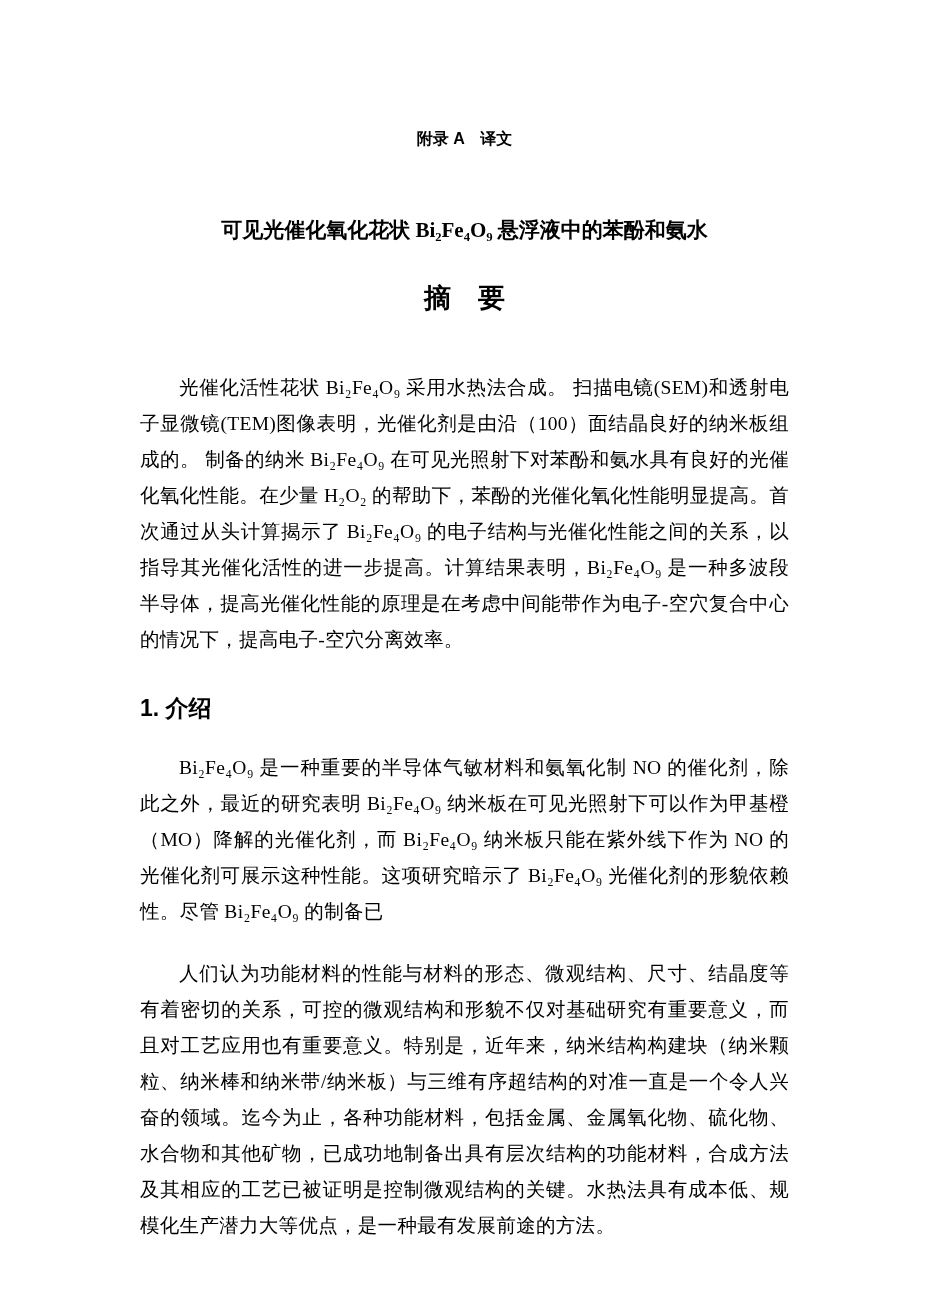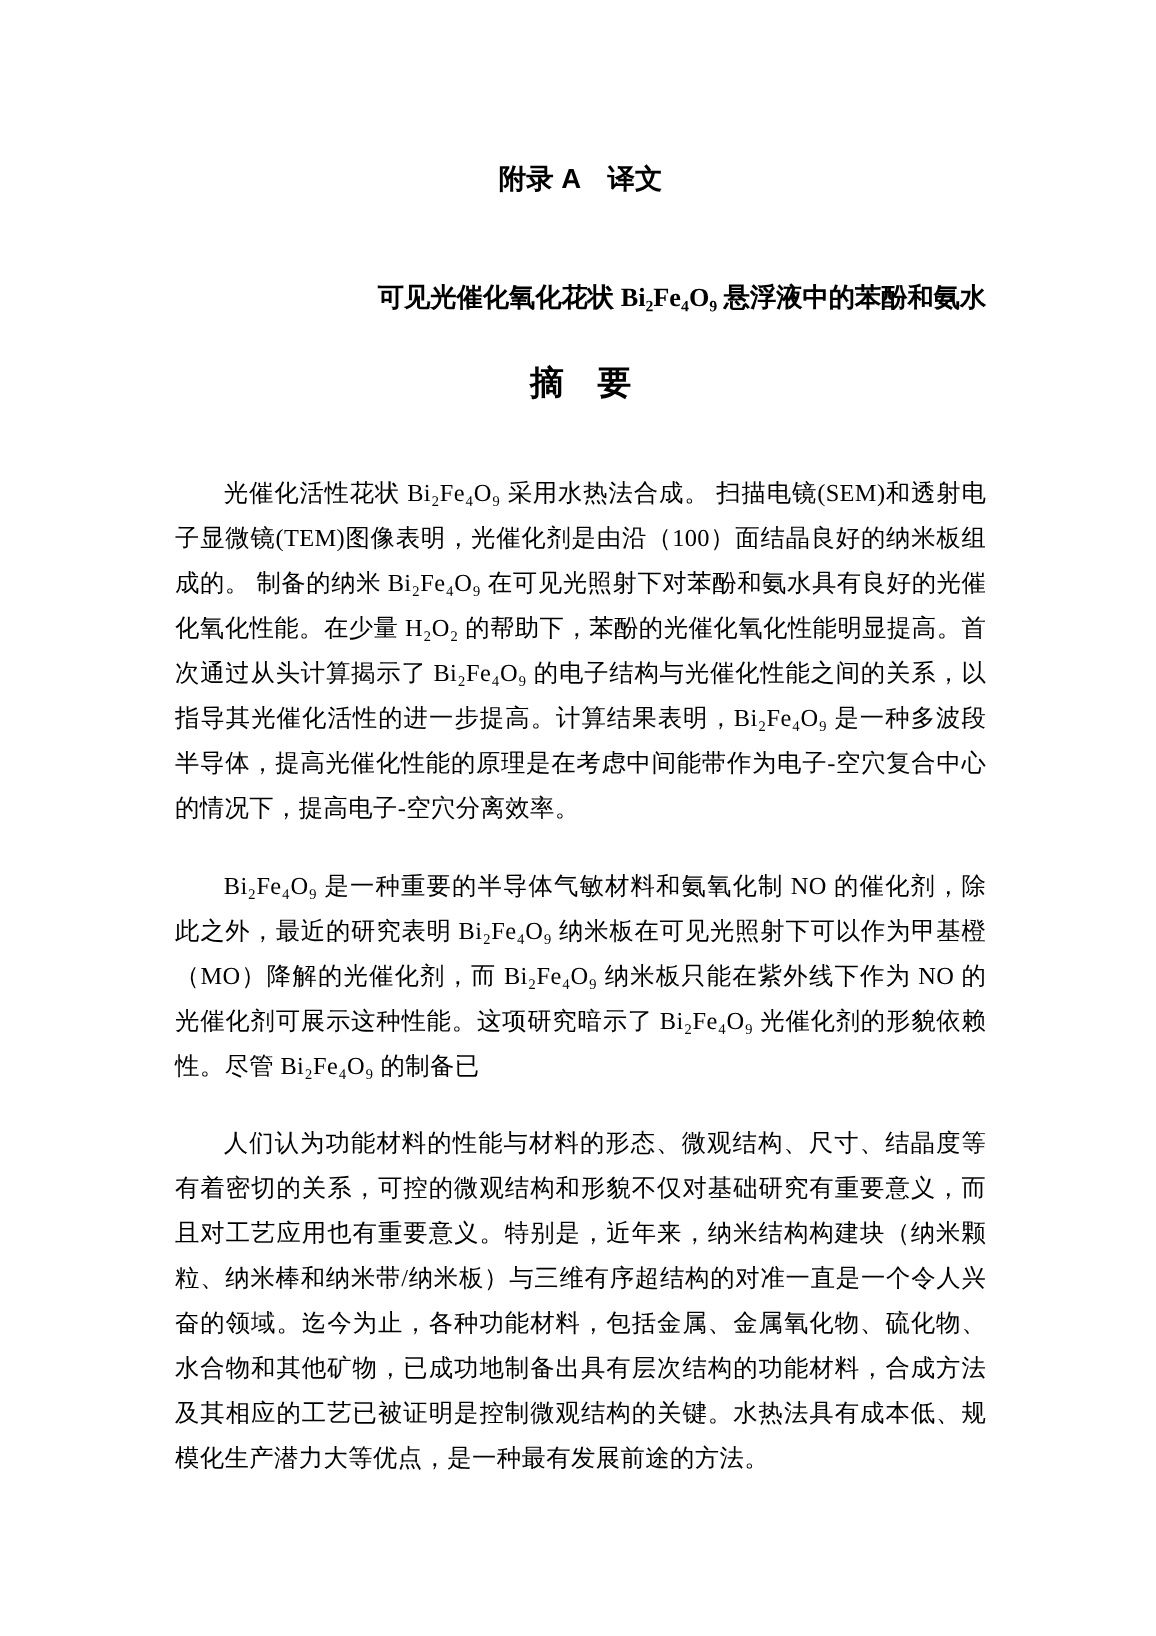--- a/index.html
+++ b/index.html
@@ -9,26 +9,26 @@
     width: 925px;
     min-height: 1309px;
     background: #ffffff;
     color: #000000;
     padding: 128px 136px 100px 140px;
     font-family: "Liberation Serif", "DejaVu Serif", serif;
   }
   .appendix-title {
     text-align: center;
     font-weight: bold;
-    font-size: 22px;
+    font-size: 16px;
     line-height: 1.35;
     font-family: "Liberation Sans", "DejaVu Sans", sans-serif;
   }
   .paper-title {
-    text-align: right;
+    text-align: center;
     font-weight: bold;
     font-size: 21px;
     line-height: 1.4;
     margin-top: 66px;
     font-family: "Liberation Serif", "DejaVu Serif", serif;
   }
   .abstract-heading {
     text-align: center;
     font-weight: bold;
     font-size: 27px;
@@ -60,18 +60,19 @@
 <div class="page">
 
   <div class="appendix-title">附录 A　译文</div>
 
   <div class="paper-title">可见光催化氧化花状 Bi₂Fe₄O₉ 悬浮液中的苯酚和氨水</div>
 
   <div class="abstract-heading">摘　要</div>
 
   <p class="body-para abstract-para">光催化活性花状 Bi₂Fe₄O₉ 采用水热法合成。 扫描电镜(SEM)和透射电子显微镜(TEM)图像表明，光催化剂是由沿（100）面结晶良好的纳米板组成的。 制备的纳米 Bi₂Fe₄O₉ 在可见光照射下对苯酚和氨水具有良好的光催化氧化性能。在少量 H₂O₂ 的帮助下，苯酚的光催化氧化性能明显提高。首次通过从头计算揭示了 Bi₂Fe₄O₉ 的电子结构与光催化性能之间的关系，以指导其光催化活性的进一步提高。计算结果表明，Bi₂Fe₄O₉ 是一种多波段半导体，提高光催化性能的原理是在考虑中间能带作为电子-空穴复合中心的情况下，提高电子-空穴分离效率。</p>
 
+  <div class="section-heading">1. 介绍</div>
 
   <p class="body-para intro-para-2">Bi₂Fe₄O₉ 是一种重要的半导体气敏材料和氨氧化制 NO 的催化剂，除此之外，最近的研究表明 Bi₂Fe₄O₉ 纳米板在可见光照射下可以作为甲基橙（MO）降解的光催化剂，而 Bi₂Fe₄O₉ 纳米板只能在紫外线下作为 NO 的光催化剂可展示这种性能。这项研究暗示了 Bi₂Fe₄O₉ 光催化剂的形貌依赖性。尽管 Bi₂Fe₄O₉ 的制备已</p>
 
   <p class="body-para intro-para-1">人们认为功能材料的性能与材料的形态、微观结构、尺寸、结晶度等有着密切的关系，可控的微观结构和形貌不仅对基础研究有重要意义，而且对工艺应用也有重要意义。特别是，近年来，纳米结构构建块（纳米颗粒、纳米棒和纳米带/纳米板）与三维有序超结构的对准一直是一个令人兴奋的领域。迄今为止，各种功能材料，包括金属、金属氧化物、硫化物、水合物和其他矿物，已成功地制备出具有层次结构的功能材料，合成方法及其相应的工艺已被证明是控制微观结构的关键。水热法具有成本低、规模化生产潜力大等优点，是一种最有发展前途的方法。</p>
 
 </div>
 
 </body></html>

